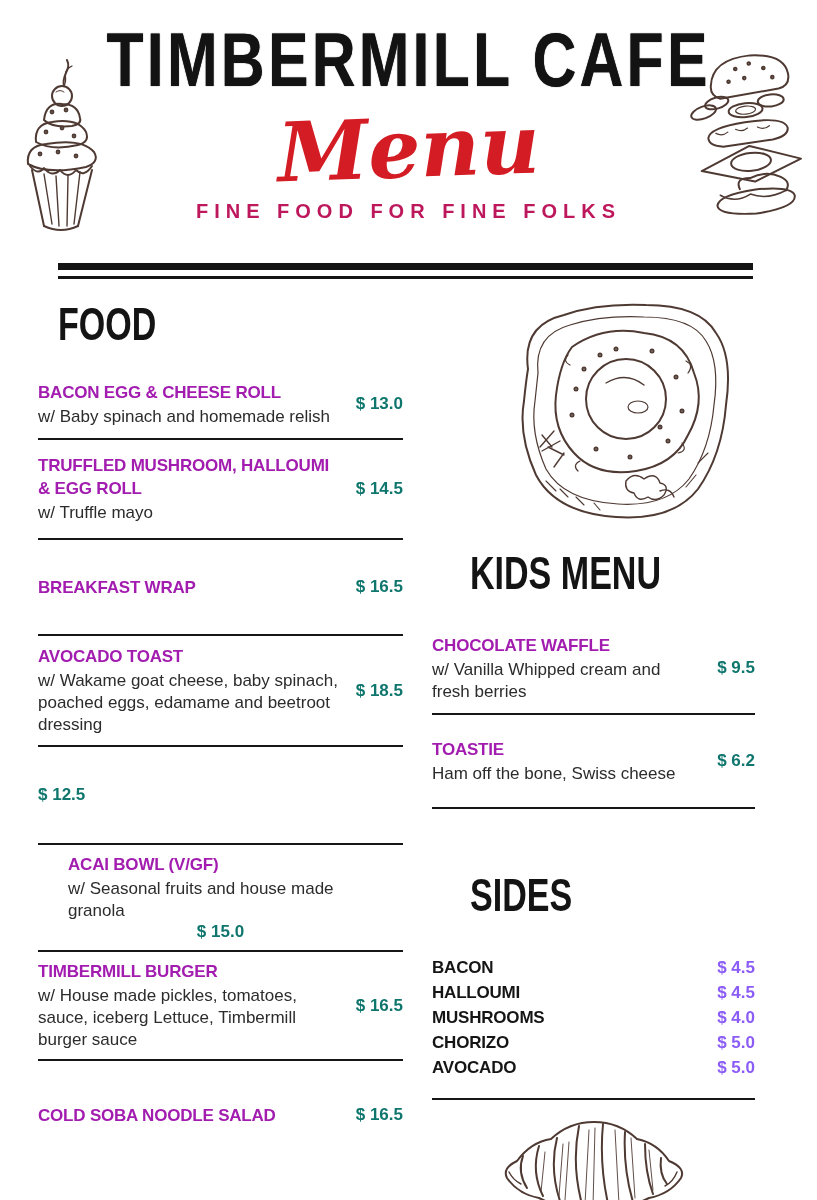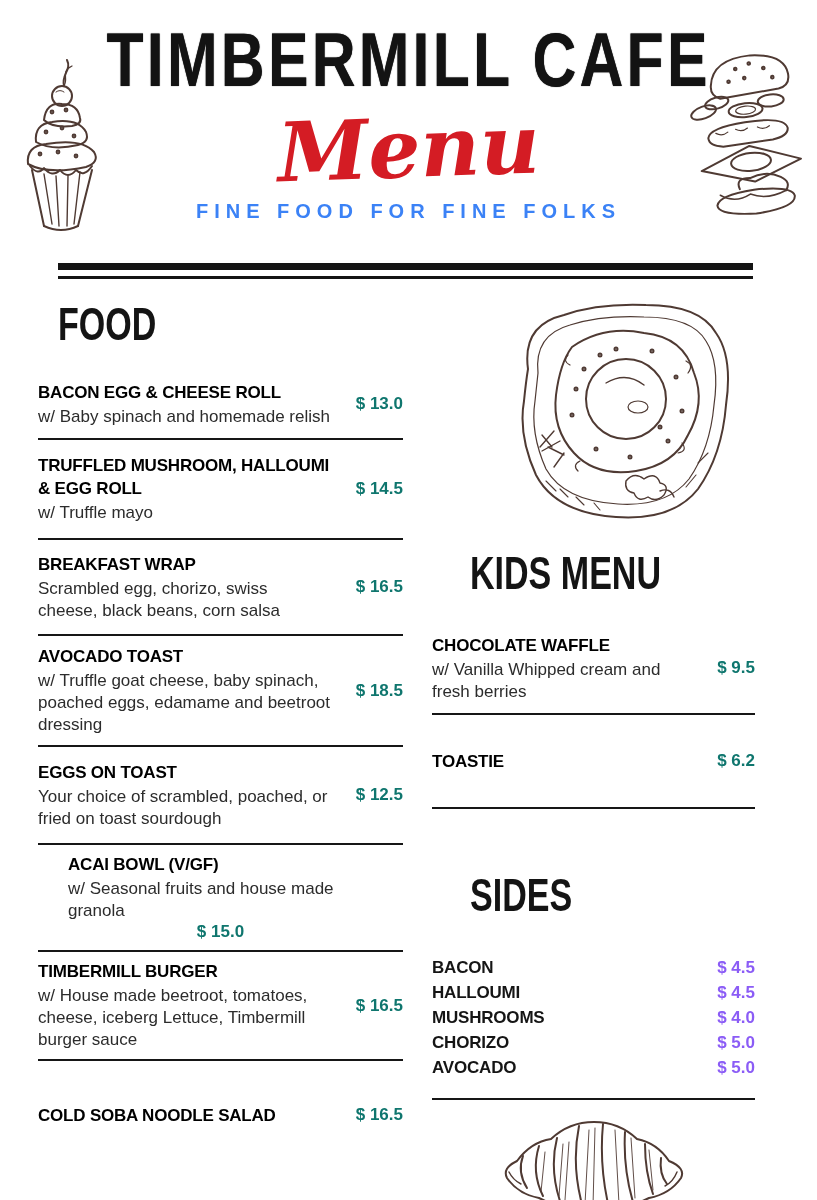--- a/index.html
+++ b/index.html
@@ -9,36 +9,36 @@
 
   
   .header { position:absolute; top:16px; left:0; width:817px; text-align:center; }
   .main-title { display:inline-block; font-size:76px; font-weight:800; letter-spacing:4px;
                 transform:scaleX(0.80); transform-origin:center; white-space:nowrap;
                 color:#131313; line-height:88px;
                 text-shadow:0 0 1px #131313; }
   .script-title { font-family:"DejaVu Serif", serif; font-style:italic; font-weight:700;
                   font-size:82px; line-height:96px; color:#d41c24; margin-top:-4px;
                   transform:rotate(-2deg); }
-  .tagline { font-size:20px; font-weight:700; letter-spacing:6px; color:#3b82f6; margin-top:4px; }
+  .tagline { font-size:20px; font-weight:700; letter-spacing:6px; color:#be185d; margin-top:4px; }
 
   .double-rule { position:absolute; left:58px; top:263px; width:695px; }
   .rule-thick { height:7px; background:#141414; }
   .rule-thin { height:3px; background:#141414; margin-top:6px; }
 
   
   .section-h { font-size:46px; font-weight:700; color:#141414; line-height:48px;
                transform:scaleX(0.74); transform-origin:left center; white-space:nowrap; }
 
   
   .menu-item { display:flex; justify-content:space-between; align-items:center;
                border-bottom:2px solid #161616; padding:8px 0; }
   .menu-item.last { border-bottom:none; }
   .mi-text { width:305px; }
-  .mi-name { font-size:17px; font-weight:700; letter-spacing:-0.2px; line-height:23px; color:#000000; }
+  .mi-name { font-size:17px; font-weight:700; letter-spacing:-0.2px; line-height:23px; color:#a21caf; }
   .mi-desc { font-size:17px; font-weight:400; line-height:22px; color:#2c2c2c; margin-top:2px; }
   .mi-price { font-size:17px; font-weight:700; color:#0f766e; white-space:nowrap; }
 
   .left-col { position:absolute; left:38px; top:300px; width:365px; }
   .left-col .section-h { margin-left:20px; }
   .food-list { margin-top:22px; }
   .food-list .menu-item:nth-child(1){ min-height:70px; }
   .food-list .menu-item:nth-child(2){ min-height:100px; }
   .food-list .menu-item:nth-child(3){ min-height:96px;gap:43px; }
   .food-list .menu-item:nth-child(4){ min-height:111px; }
@@ -154,53 +154,48 @@
         <div class="mi-text">
           <div class="mi-name">TRUFFLED MUSHROOM, HALLOUMI &amp; EGG ROLL</div>
           <div class="mi-desc">w/ Truffle mayo</div>
         </div>
         <div class="mi-price">$ 14.5</div>
       </div>
 
       <div class="menu-item">
         <div class="mi-text">
           <div class="mi-name">BREAKFAST WRAP</div>
-          <div class="mi-desc">Scrambled egg, chorizo, swiss cheese, black beans, corn salsa</div>
         </div>
         <div class="mi-price">$ 16.5</div>
       </div>
 
       <div class="menu-item">
         <div class="mi-text">
           <div class="mi-name">AVOCADO TOAST</div>
-          <div class="mi-desc">w/ Truffle goat cheese, baby spinach, poached eggs, edamame and beetroot dressing</div>
+          <div class="mi-desc">w/ Wakame goat cheese, baby spinach, poached eggs, edamame and beetroot dressing</div>
         </div>
         <div class="mi-price">$ 18.5</div>
       </div>
 
       <div class="menu-item">
-        <div class="mi-text">
-          <div class="mi-name">EGGS ON TOAST</div>
-          <div class="mi-desc">Your choice of scrambled, poached, or fried on toast sourdough</div>
-        </div>
         <div class="mi-price">$ 12.5</div>
       </div>
 
       <div class="menu-item">
         <div class="mi-text">
           <div class="mi-name">ACAI BOWL (V/GF)</div>
           <div class="mi-desc">w/ Seasonal fruits and house made granola</div>
         </div>
         <div class="mi-price">$ 15.0</div>
       </div>
 
       <div class="menu-item">
         <div class="mi-text">
           <div class="mi-name">TIMBERMILL BURGER</div>
-          <div class="mi-desc">w/ House made beetroot, tomatoes, cheese, iceberg Lettuce, Timbermill burger sauce</div>
+          <div class="mi-desc">w/ House made pickles, tomatoes, sauce, iceberg Lettuce, Timbermill burger sauce</div>
         </div>
         <div class="mi-price">$ 16.5</div>
       </div>
 
       <div class="menu-item last">
         <div class="mi-text">
           <div class="mi-name">COLD SOBA NOODLE SALAD</div>
         </div>
         <div class="mi-price">$ 16.5</div>
       </div>
@@ -243,20 +238,21 @@
         <div class="mi-text">
           <div class="mi-name">CHOCOLATE WAFFLE</div>
           <div class="mi-desc">w/ Vanilla Whipped cream and fresh berries</div>
         </div>
         <div class="mi-price">$ 9.5</div>
       </div>
 
       <div class="menu-item">
         <div class="mi-text">
           <div class="mi-name">TOASTIE</div>
+          <div class="mi-desc">Ham off the bone, Swiss cheese</div>
         </div>
         <div class="mi-price">$ 6.2</div>
       </div>
 
     </div>
 
     <div class="section-h sides-heading">SIDES</div>
     <div class="sides-list">
       <div class="side-row">
         <div class="side-name">BACON</div>

